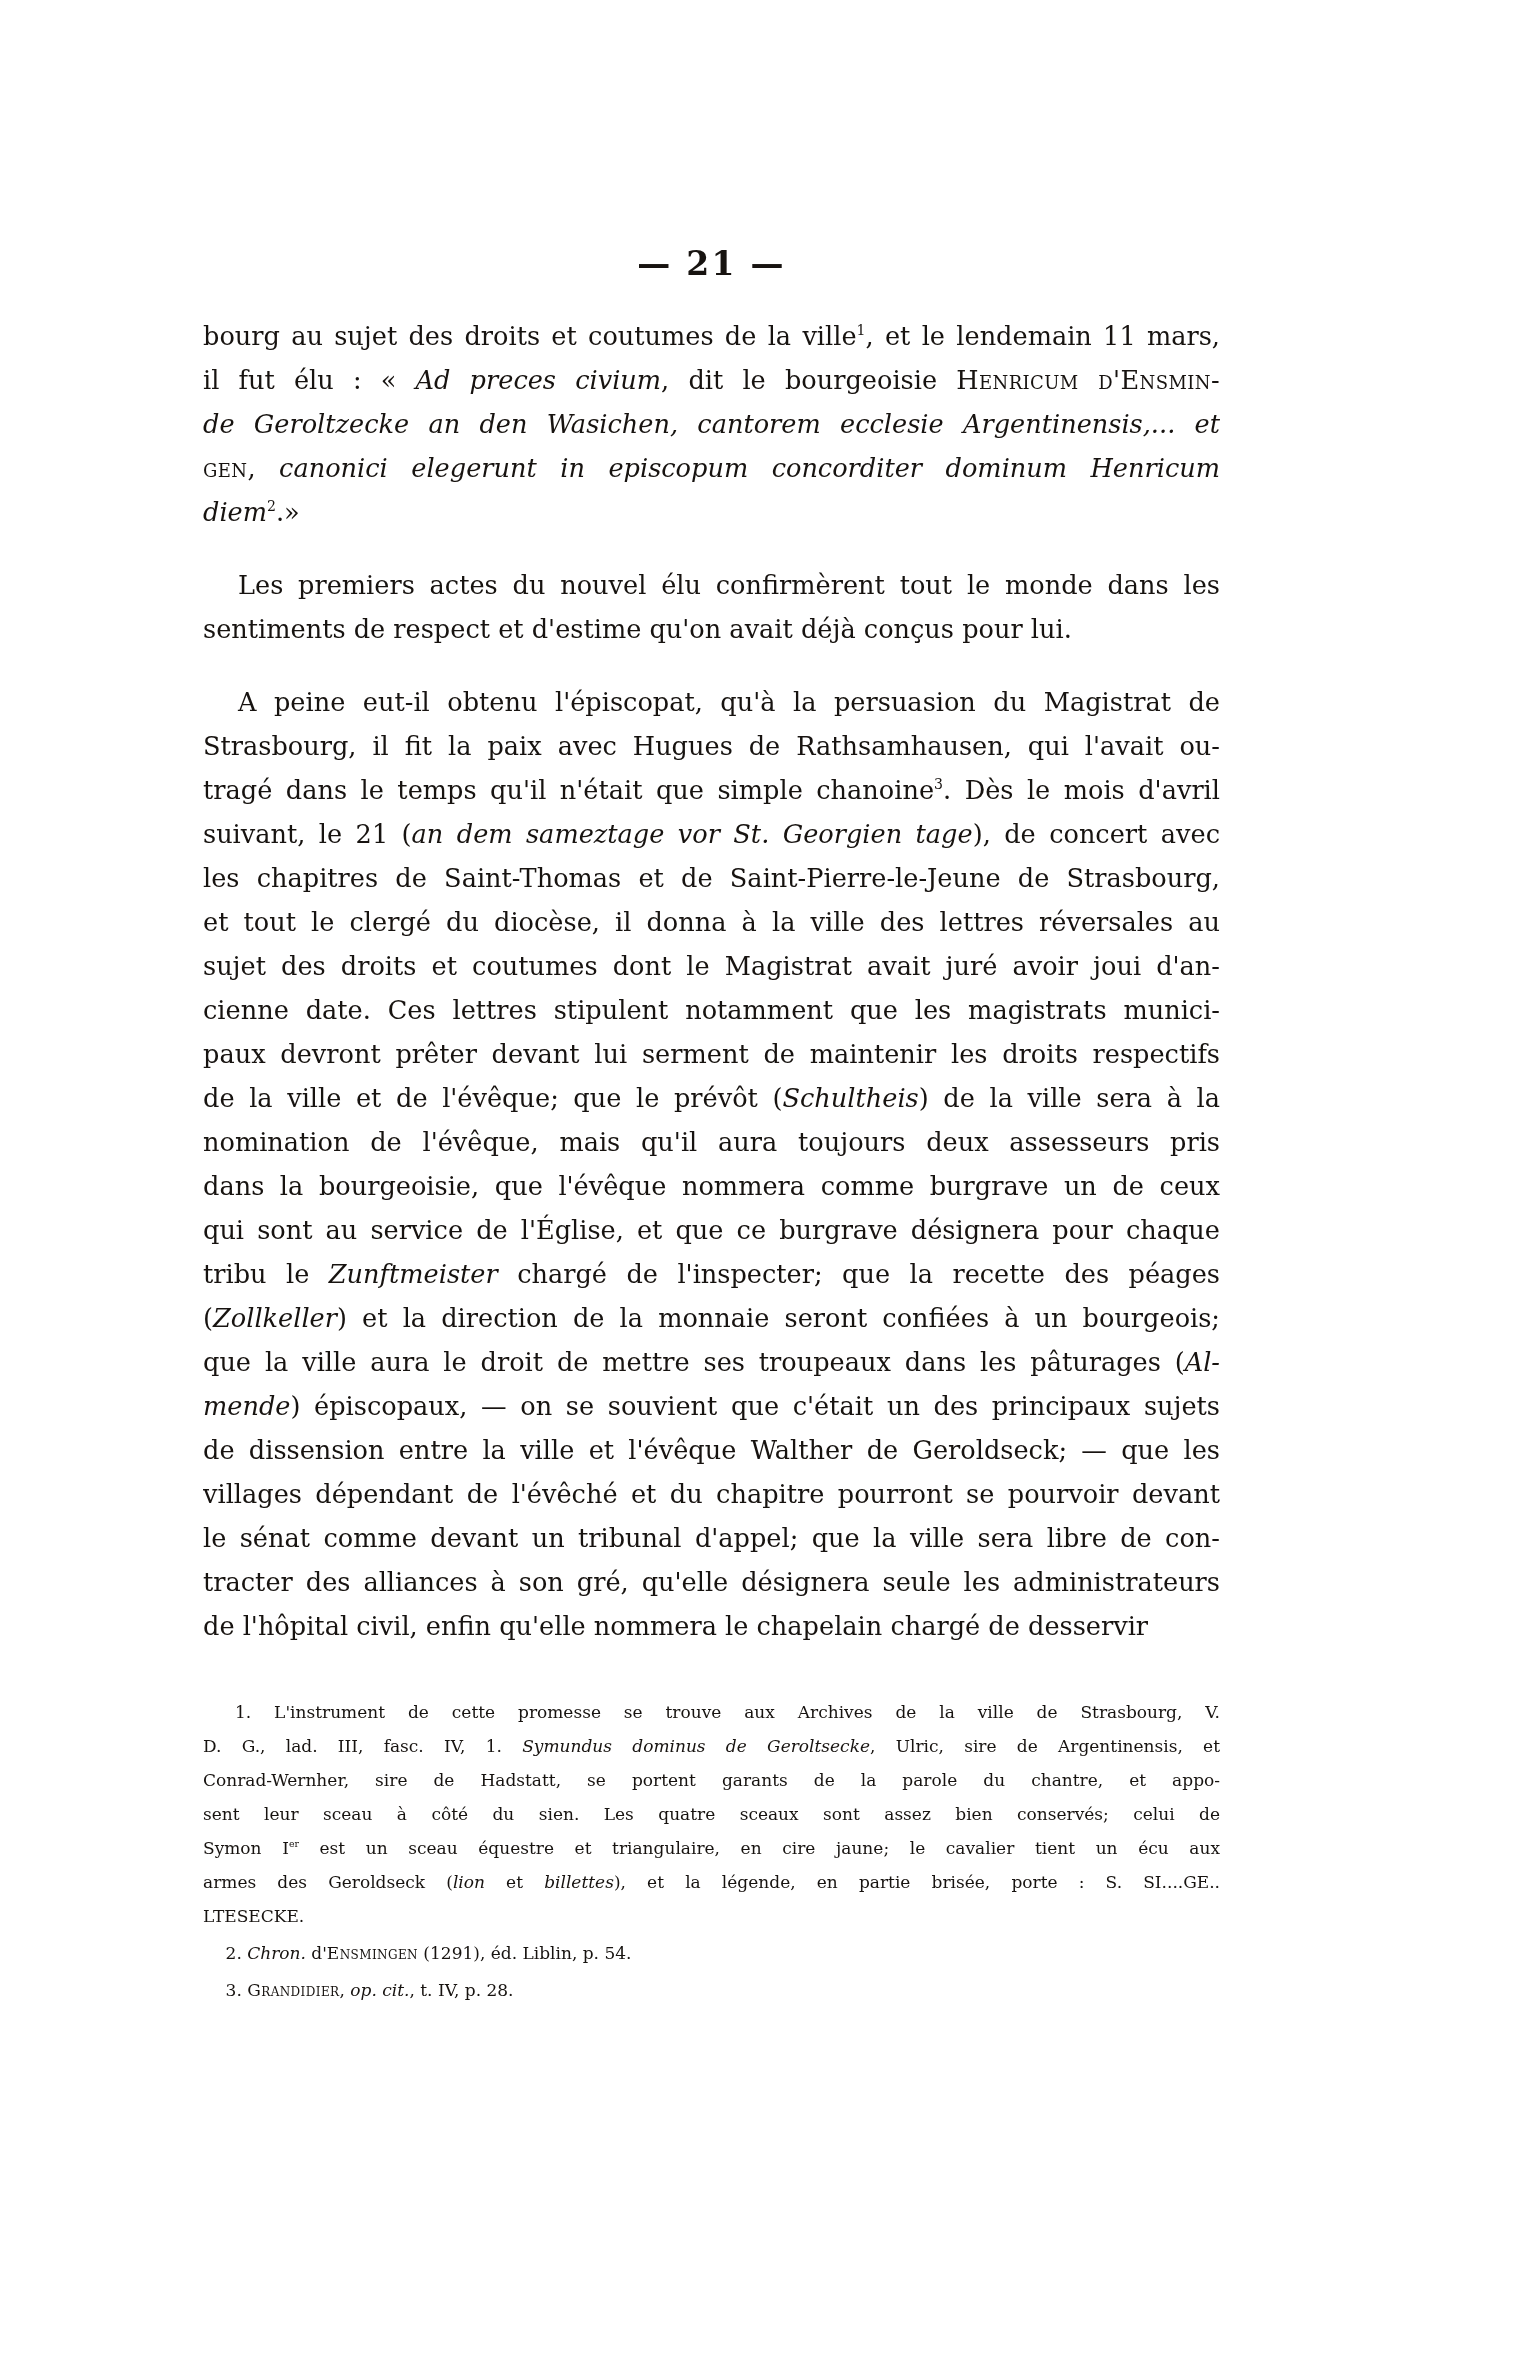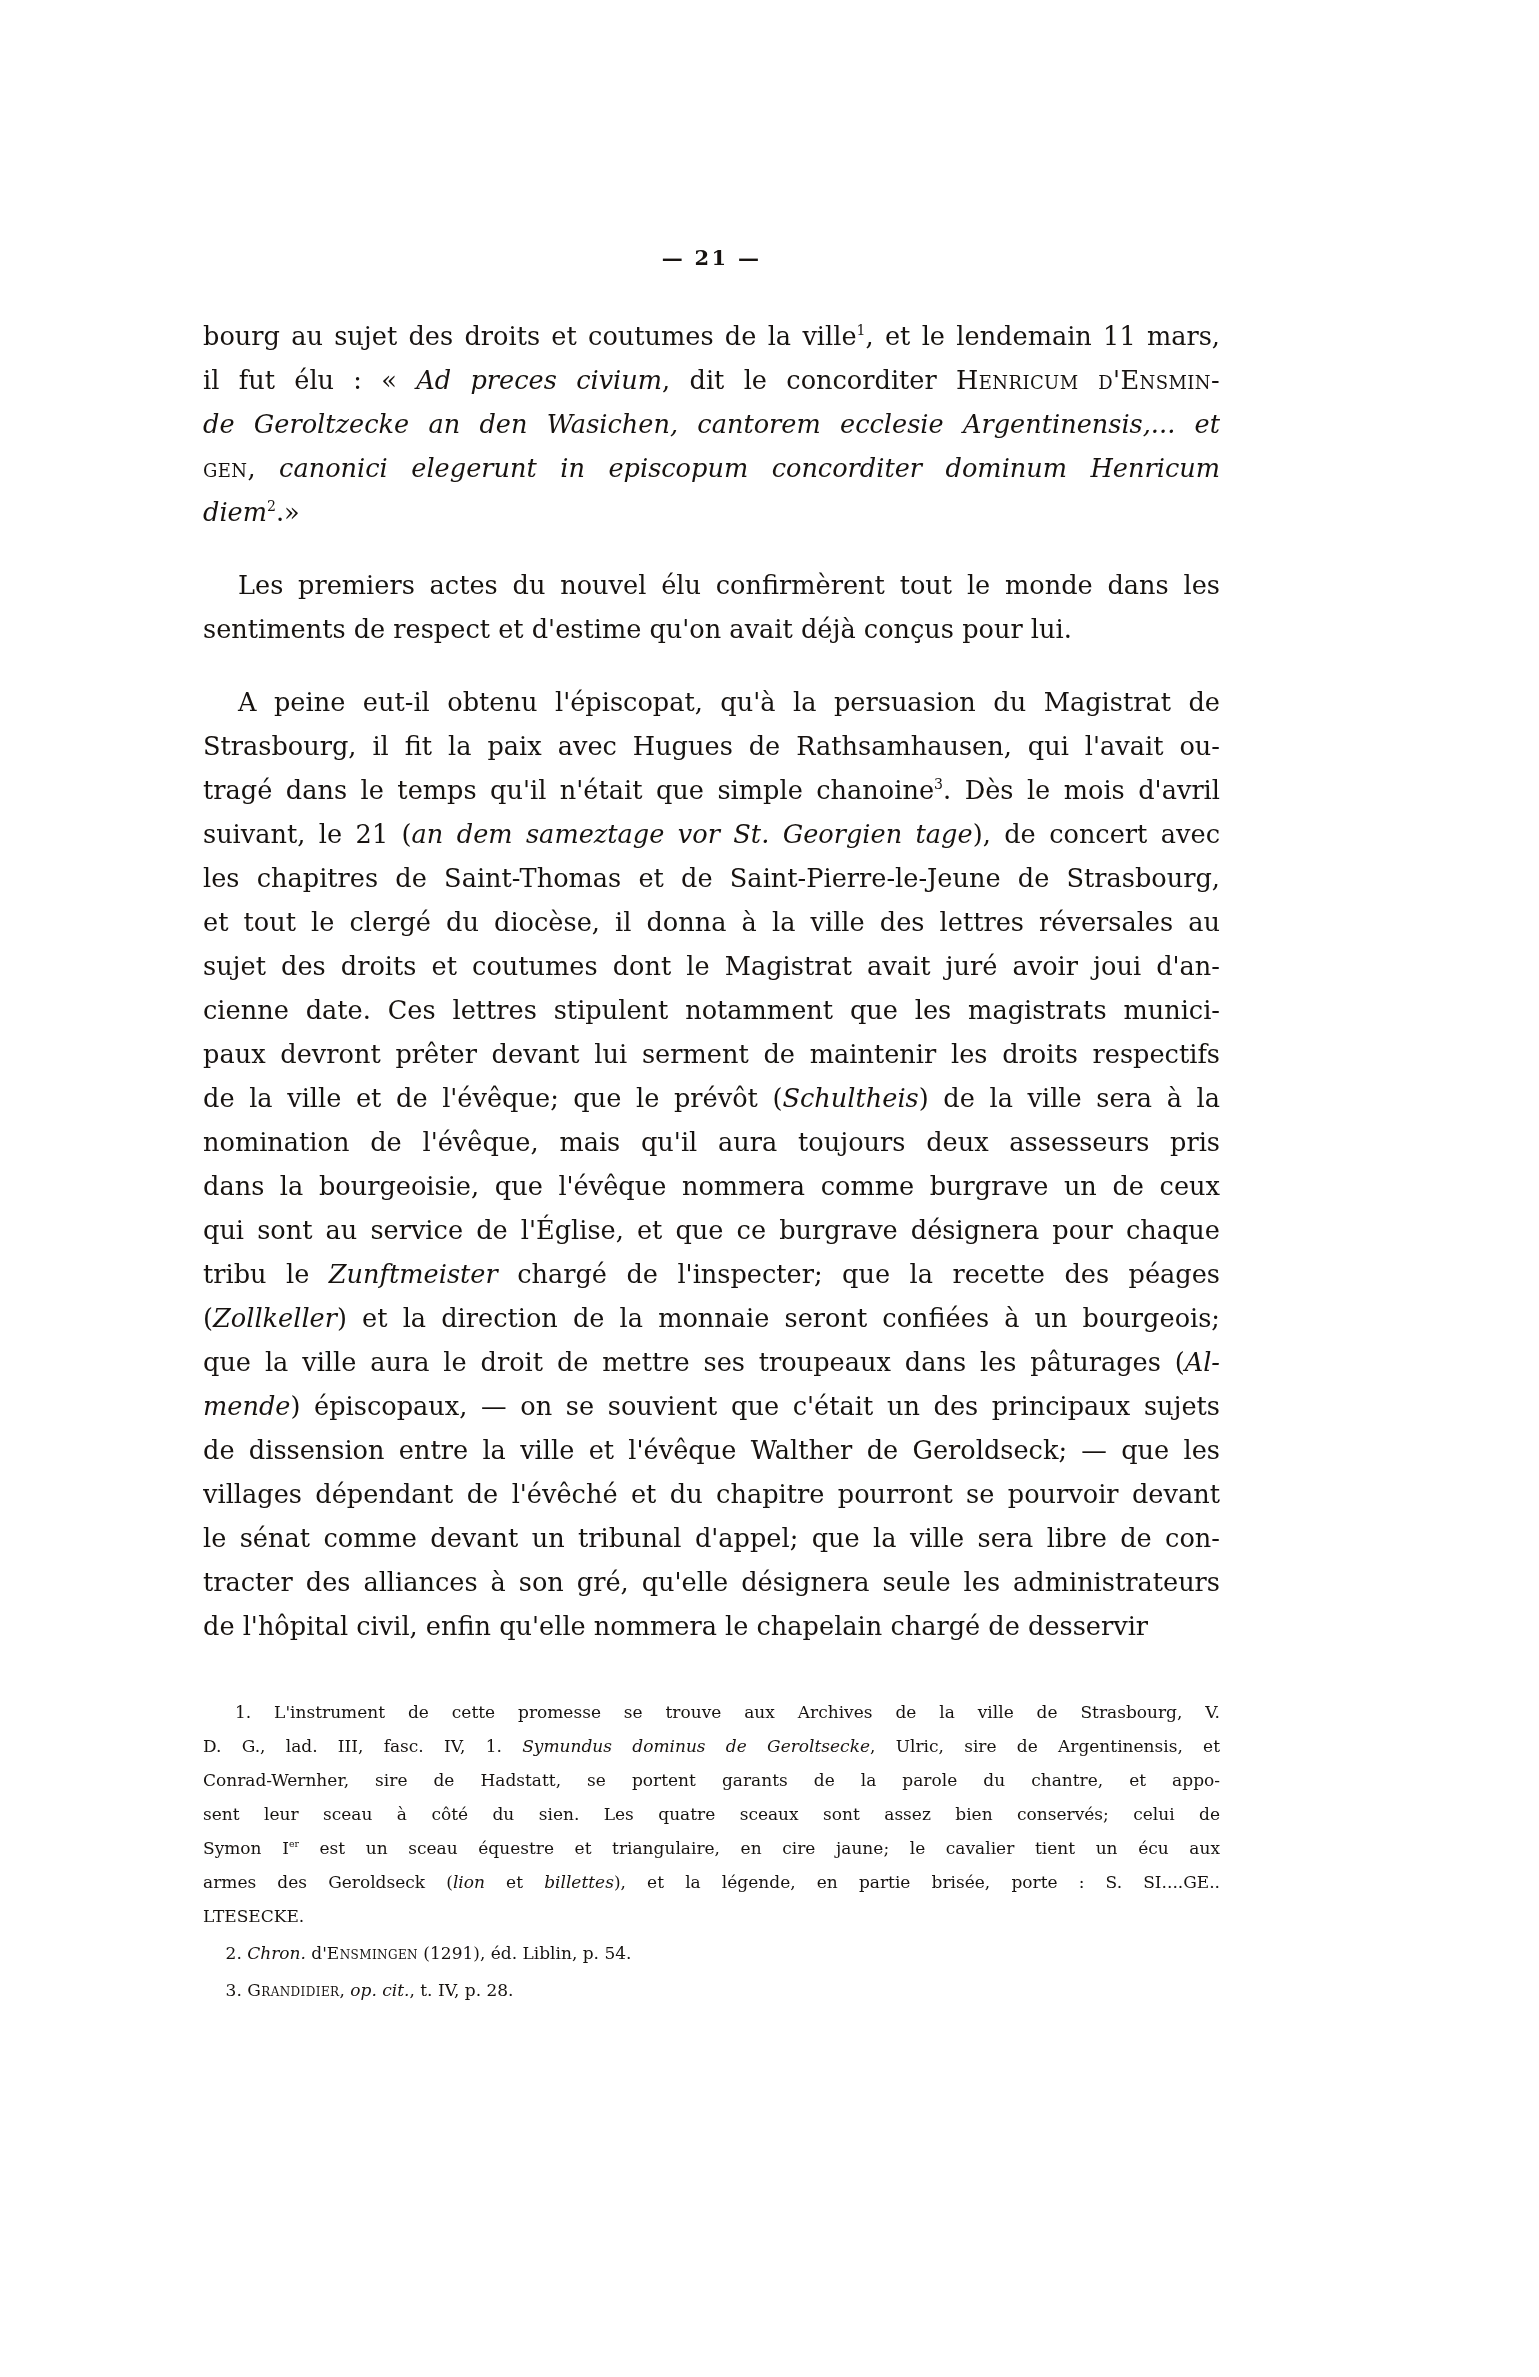--- a/index.html
+++ b/index.html
@@ -15,21 +15,21 @@
     color: #171310;
     font-family: "DejaVu Serif", "Liberation Serif", serif;
     overflow: hidden;
   }
   .pagenum {
     position: absolute;
     top: 247px;
     left: 203px;
     width: 1017px;
     text-align: center;
-    font-size: 21px;
+    font-size: 33px;
     font-weight: bold;
     letter-spacing: 2.3px;
     line-height: 1;
   }
   .bodytext {
     position: absolute;
     top: 314px;
     left: 203px;
     width: 1017px;
     font-size: 25.6px;
@@ -76,21 +76,21 @@
 </style>
 </head>
 <body>
 
 <div class="sheet">
   <div class="pagenum">— 21 —</div>
 
   <div class="bodytext" id="bodytext">
       <div class="para">
         <div class="bline"><span>bourg au sujet des droits et coutumes de la ville</span><span class="seg-sup">1</span><span>, et le lendemain 11 mars,</span><span class="jfill"></span></div>
-        <div class="bline"><span>il fut élu : « </span><span class="seg-i">Ad preces civium</span><span>, dit le concorditer </span><span class="seg-sc">Henricum d'Ensmin-</span><span class="jfill"></span></div>
+        <div class="bline"><span>il fut élu : « </span><span class="seg-i">Ad preces civium</span><span>, dit le bourgeoisie </span><span class="seg-sc">Henricum d'Ensmin-</span><span class="jfill"></span></div>
         <div class="bline"><span class="seg-i">de Geroltzecke an den Wasichen, cantorem ecclesie Argentinensis,... et</span><span class="jfill"></span></div>
         <div class="bline"><span class="seg-sc">gen</span><span>, </span><span class="seg-i">canonici elegerunt in episcopum concorditer dominum Henricum</span><span class="jfill"></span></div>
         <div class="bline last"><span class="seg-i">diem</span><span class="seg-sup">2</span><span>.»</span></div>
       </div>
       <div class="para indent">
         <div class="bline"><span>Les premiers actes du nouvel élu confirmèrent tout le monde dans les</span><span class="jfill"></span></div>
         <div class="bline last"><span>sentiments de respect et d'estime qu'on avait déjà conçus pour lui.</span></div>
       </div>
       <div class="para indent">
         <div class="bline"><span>A peine eut-il obtenu l'épiscopat, qu'à la persuasion du Magistrat de</span><span class="jfill"></span></div>

